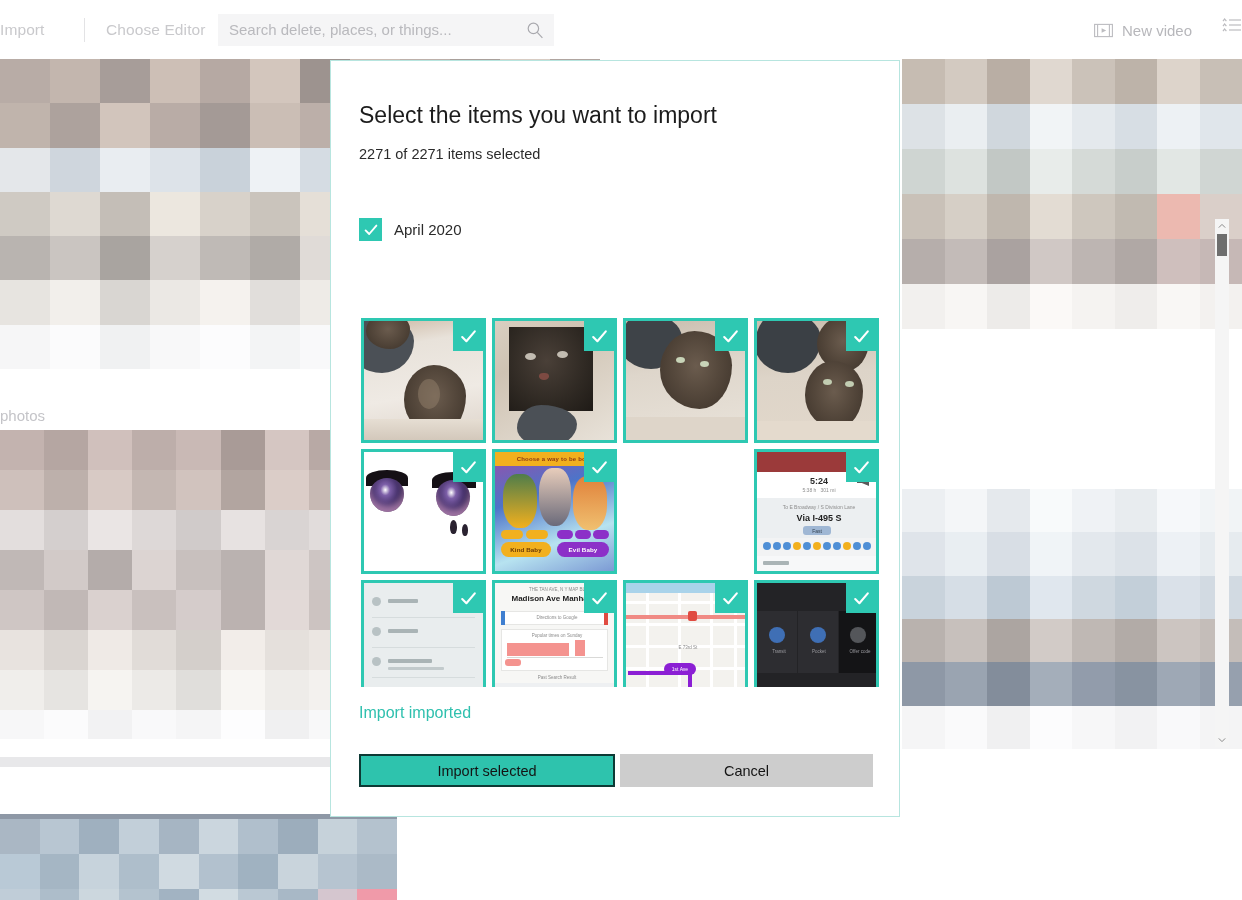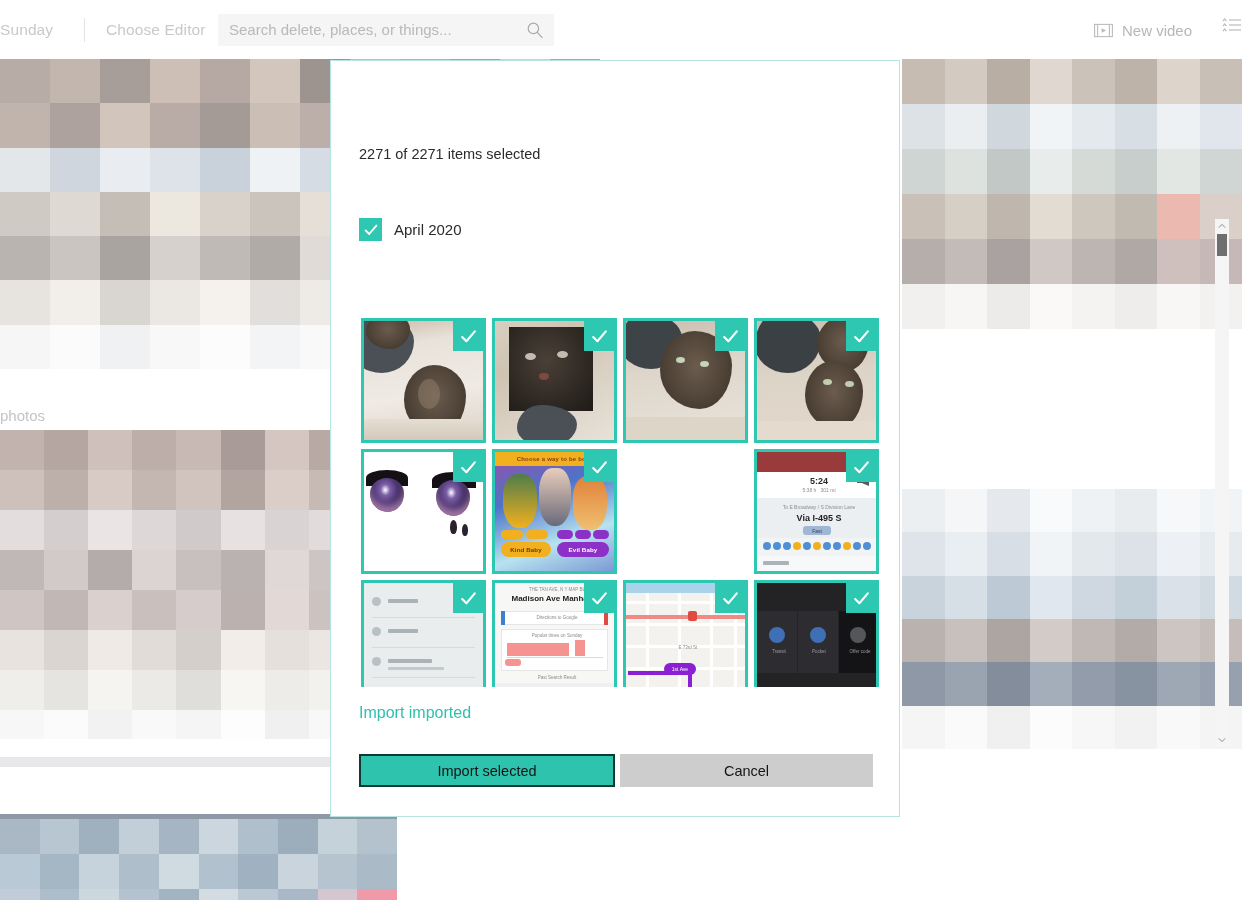--- a/index.html
+++ b/index.html
@@ -704,21 +704,21 @@
         <div style="background: rgb(252, 252, 253);"></div>
         <div style="background: rgb(247, 247, 248);"></div>
         <div style="background: rgb(242, 242, 243);"></div>
         <div style="background: rgb(249, 249, 250);"></div>
         <div style="background: rgb(244, 244, 245);"></div>
       </div>
     <div class="backdrop-label">photos</div>
   </div>
 
   <div class="topbar">
-    <div class="nav-link nav-folders">Sunday</div>
+    <div class="nav-link nav-folders">Import</div>
     <div class="nav-divider"></div>
     <div class="nav-link nav-video-editor">Choose Editor</div>
 
     <div class="searchbox">
       <div class="search-placeholder">Search delete, places, or things...</div>
       <div class="search-icon">
         <svg viewBox="0 0 18 18" fill="none" stroke="currentColor" stroke-width="1.2">
           <circle cx="7.4" cy="7.4" r="5.2"></circle>
             <line x1="11.3" y1="11.3" x2="16.4" y2="16.8"></line>
         </svg>
@@ -744,20 +744,21 @@
         <line x1="7" y1="13" x2="19" y2="13"></line>
         <polyline points="1,4.2 2.6,2 4.4,4.2"></polyline>
         <polyline points="1,9.2 2.6,7 4.4,9.2"></polyline>
         <polyline points="1,14.2 2.6,12 4.4,14.2"></polyline>
       </svg>
     </div>
   </div>
 
   <div class="dialog">
 
+    <div class="dlg-title">Select the items you want to import</div>
     <div class="dlg-count">2271 of 2271 items selected</div>
 
 
     <div class="group-header">
       <span class="cb">
         <svg viewBox="0 0 16 16" fill="none" stroke="#ffffff" stroke-width="1.9" stroke-linecap="round" stroke-linejoin="round">
           <polyline points="2.6,8.4 6.2,12 13.4,3.6"></polyline>
         </svg>
       </span>
       <span class="group-label">April 2020</span>

